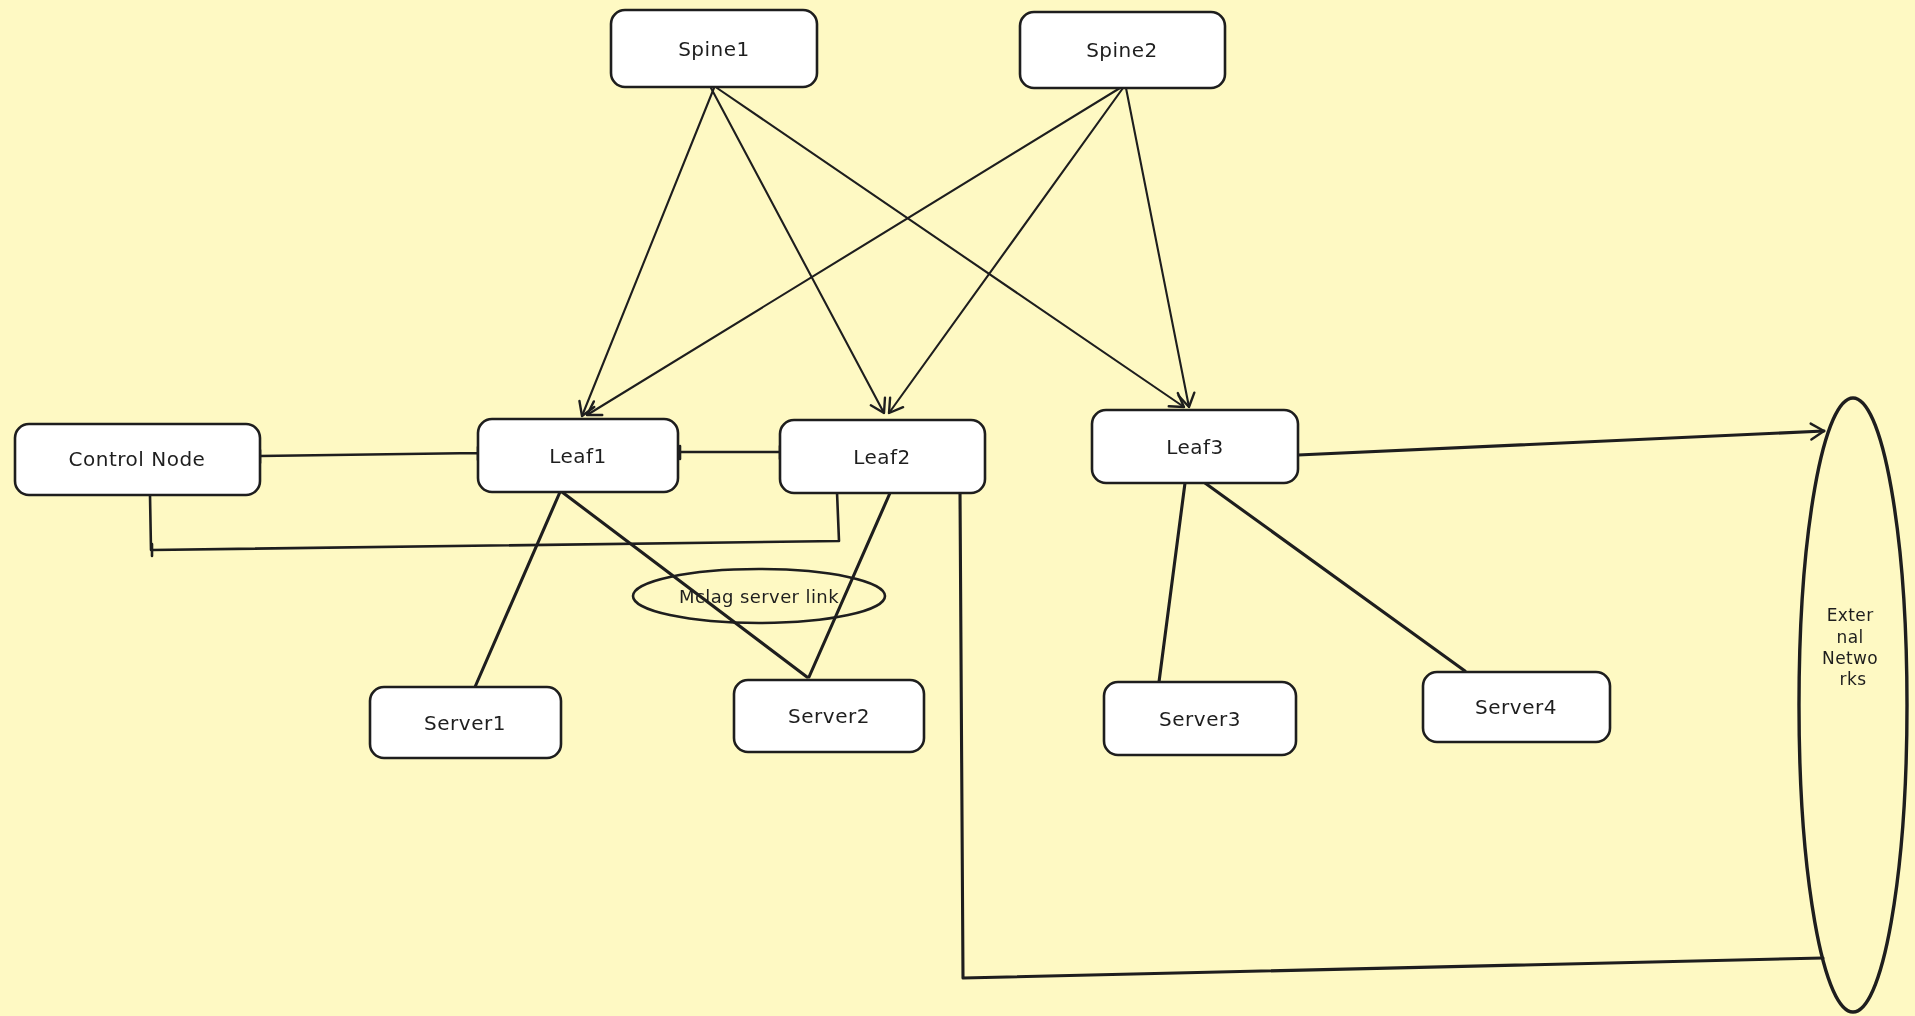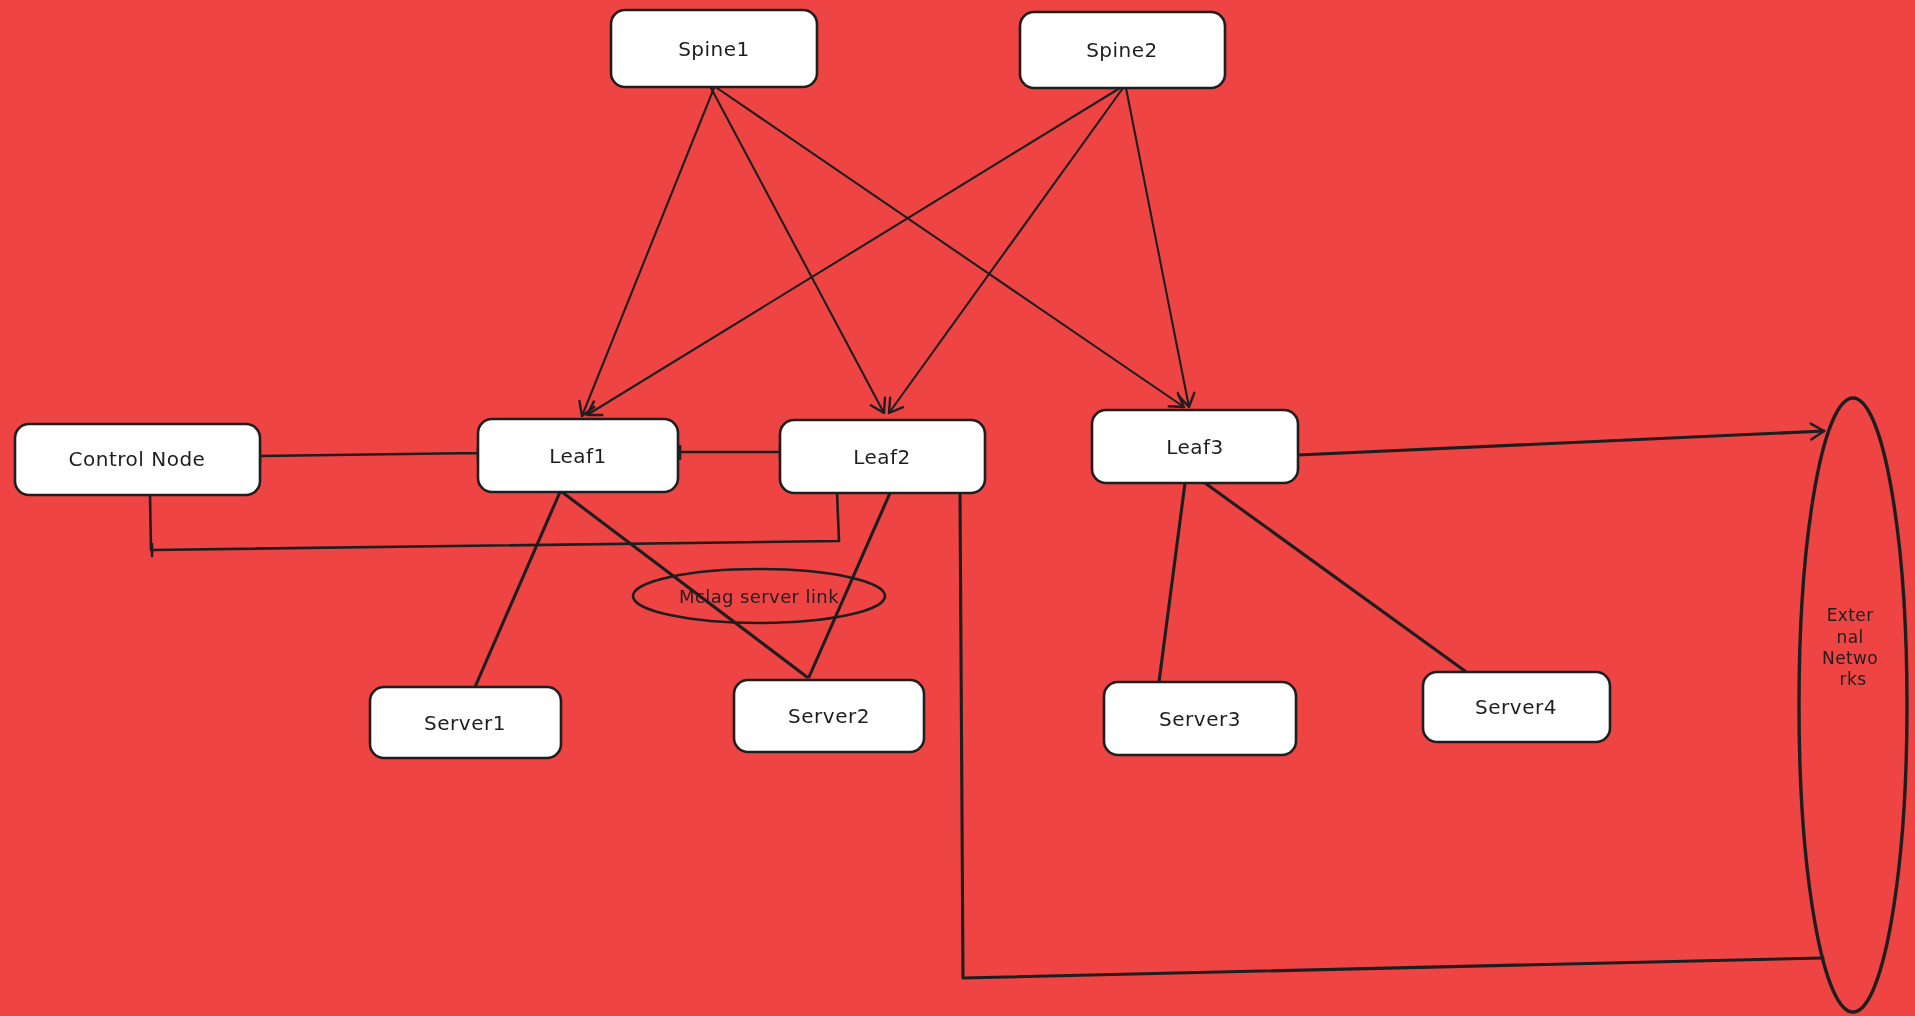--- a/index.html
+++ b/index.html
@@ -8,21 +8,21 @@
     background: #ffffff;
     width: 1915px;
     height: 1016px;
     overflow: hidden;
     font-family: "DejaVu Sans", sans-serif;
   }
   #canvas-wrap {
     position: relative;
     width: 1915px;
     height: 1016px;
-    background: #ef4444;
+    background: #fef9c3;
   }
   svg { display: block; }
   .node-box {
     fill: #ffffff;
     stroke: #1e1e1e;
     stroke-width: 2.6;
   }
   .node-label {
     fill: #1e1e1e;
     font-size: 20px;

